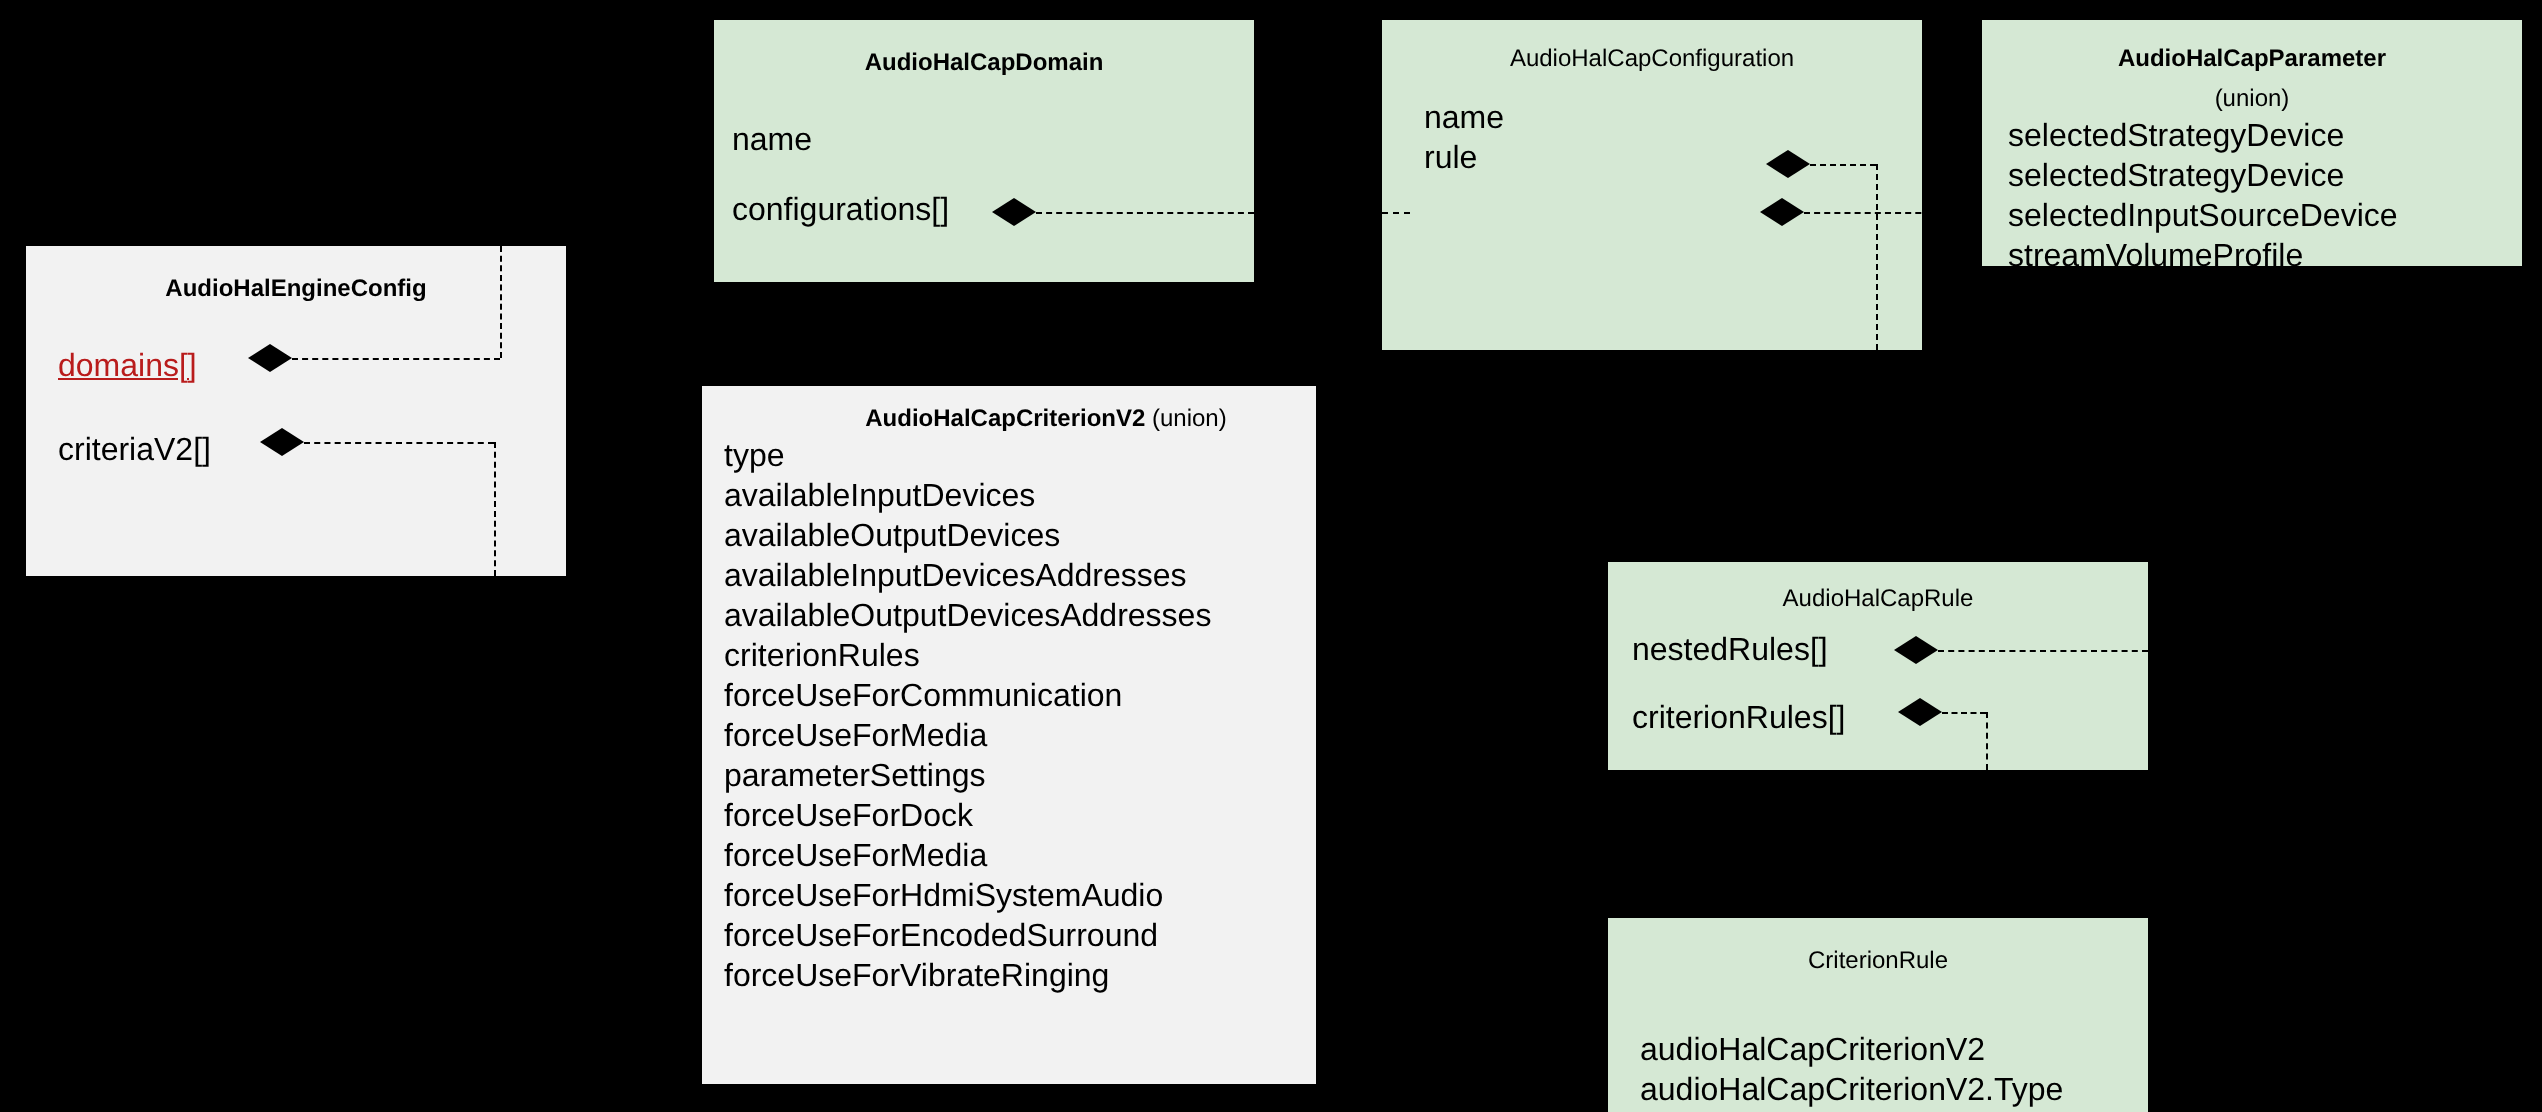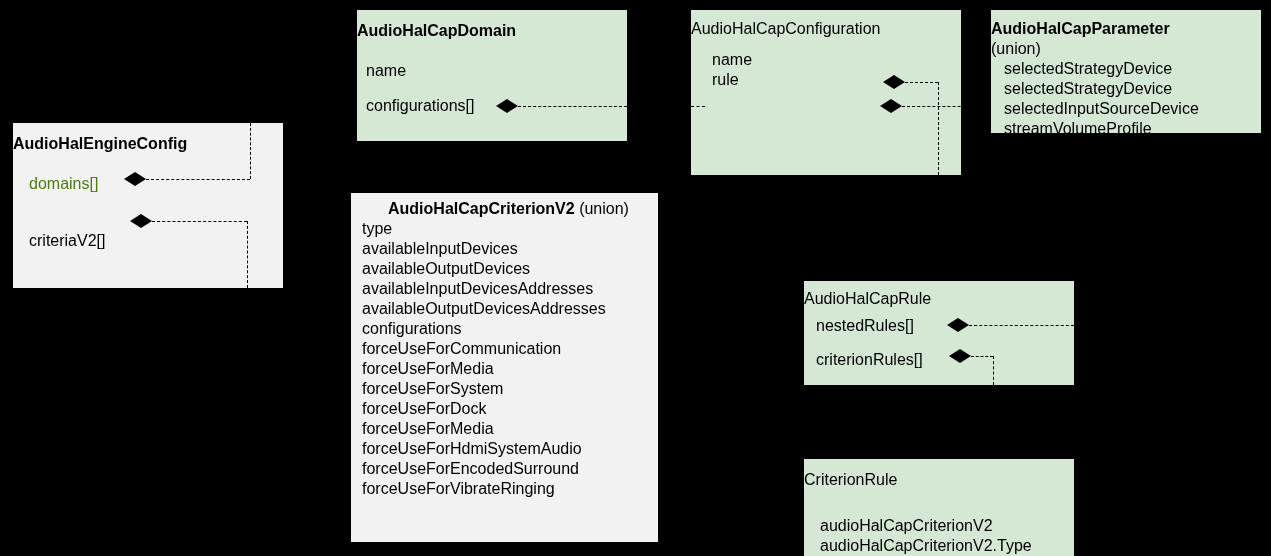--- a/index.html
+++ b/index.html
@@ -16,37 +16,37 @@
     overflow: hidden;
   }
   .uml-box {
     position: absolute;
     overflow: hidden;
   }
   .box-green { background: #d5e8d4; }
   .box-gray  { background: #f2f2f2; }
 
   .box-title {
-    text-align: left;
+    text-align: center;
     color: #000000;
-    font-size: 16px;
+    font-size: 12px;
     line-height: 20px;
     white-space: nowrap;
   }
   .box-title.bold { font-weight: bold; }
   .box-title .sub { font-weight: normal; }
 
   .attr {
     color: #000000;
     font-size: 16px;
     line-height: 20px;
     white-space: nowrap;
     position: relative;
   }
-  .attr.green { color: #4d7c0f; }
+  .attr.green { color: #b91c1c; text-decoration: underline; }
 
   
   .hline, .vline {
     position: absolute;
   }
   .hline {
     border-top: 1.4px dashed #000000;
     height: 0;
   }
   .vline {
@@ -73,21 +73,21 @@
   }
 </style>
 </head>
 <body>
 
 <div id="canvas">
 
   <div class="uml-box box-gray" style="left:13px; top:123px; width:270px; height:165px;">
     <div class="box-title bold" style="margin-top:11px;">AudioHalEngineConfig</div>
     <div class="attr green" style="margin-top:20px; margin-left:16px;">domains[]</div>
-    <div class="attr" style="margin-top:37px; margin-left:16px;">criteriaV2[]</div>
+    <div class="attr" style="margin-top:22px; margin-left:16px;">criteriaV2[]</div>
   </div>
 
   <div class="diamond" style="left:124px; top:179px;"></div>
   <div class="hline" style="left:146px; top:179px; width:104px;"></div>
   <div class="vline" style="left:250px; top:123px; height:56px;"></div>
 
   <div class="diamond" style="left:130px; top:221px;"></div>
   <div class="hline" style="left:152px; top:221px; width:95px;"></div>
   <div class="vline" style="left:247px; top:221px; height:67px;"></div>
 
@@ -123,24 +123,24 @@
     <div class="attr" style="margin-left:13px;">streamVolumeProfile</div>
   </div>
 
   <div class="uml-box box-gray" style="left:351px; top:193px; width:307px; height:349px;">
     <div class="box-title" style="margin-top:6px;margin-left:37px;"><span class="bold" style="font-weight:bold">AudioHalCapCriterionV2</span><span class="sub"> </span><span class="sub">(union)</span></div>
     <div class="attr" style="margin-left:11px;">type</div>
     <div class="attr" style="margin-left:11px;">availableInputDevices</div>
     <div class="attr" style="margin-left:11px;">availableOutputDevices</div>
     <div class="attr" style="margin-left:11px;">availableInputDevicesAddresses</div>
     <div class="attr" style="margin-left:11px;">availableOutputDevicesAddresses</div>
-    <div class="attr" style="margin-left:11px;">configurations</div>
+    <div class="attr" style="margin-left:11px;">criterionRules</div>
     <div class="attr" style="margin-left:11px;">forceUseForCommunication</div>
     <div class="attr" style="margin-left:11px;">forceUseForMedia</div>
-    <div class="attr" style="margin-left:11px;">forceUseForSystem</div>
+    <div class="attr" style="margin-left:11px;">parameterSettings</div>
     <div class="attr" style="margin-left:11px;">forceUseForDock</div>
     <div class="attr" style="margin-left:11px;">forceUseForMedia</div>
     <div class="attr" style="margin-left:11px;">forceUseForHdmiSystemAudio</div>
     <div class="attr" style="margin-left:11px;">forceUseForEncodedSurround</div>
     <div class="attr" style="margin-left:11px;">forceUseForVibrateRinging</div>
   </div>
 
   <div class="uml-box box-green" style="left:804px; top:281px; width:270px; height:104px;">
     <div class="box-title" style="margin-top:8px;">AudioHalCapRule</div>
     <div class="attr" style="margin-top:7px; margin-left:12px;">nestedRules[]</div>

